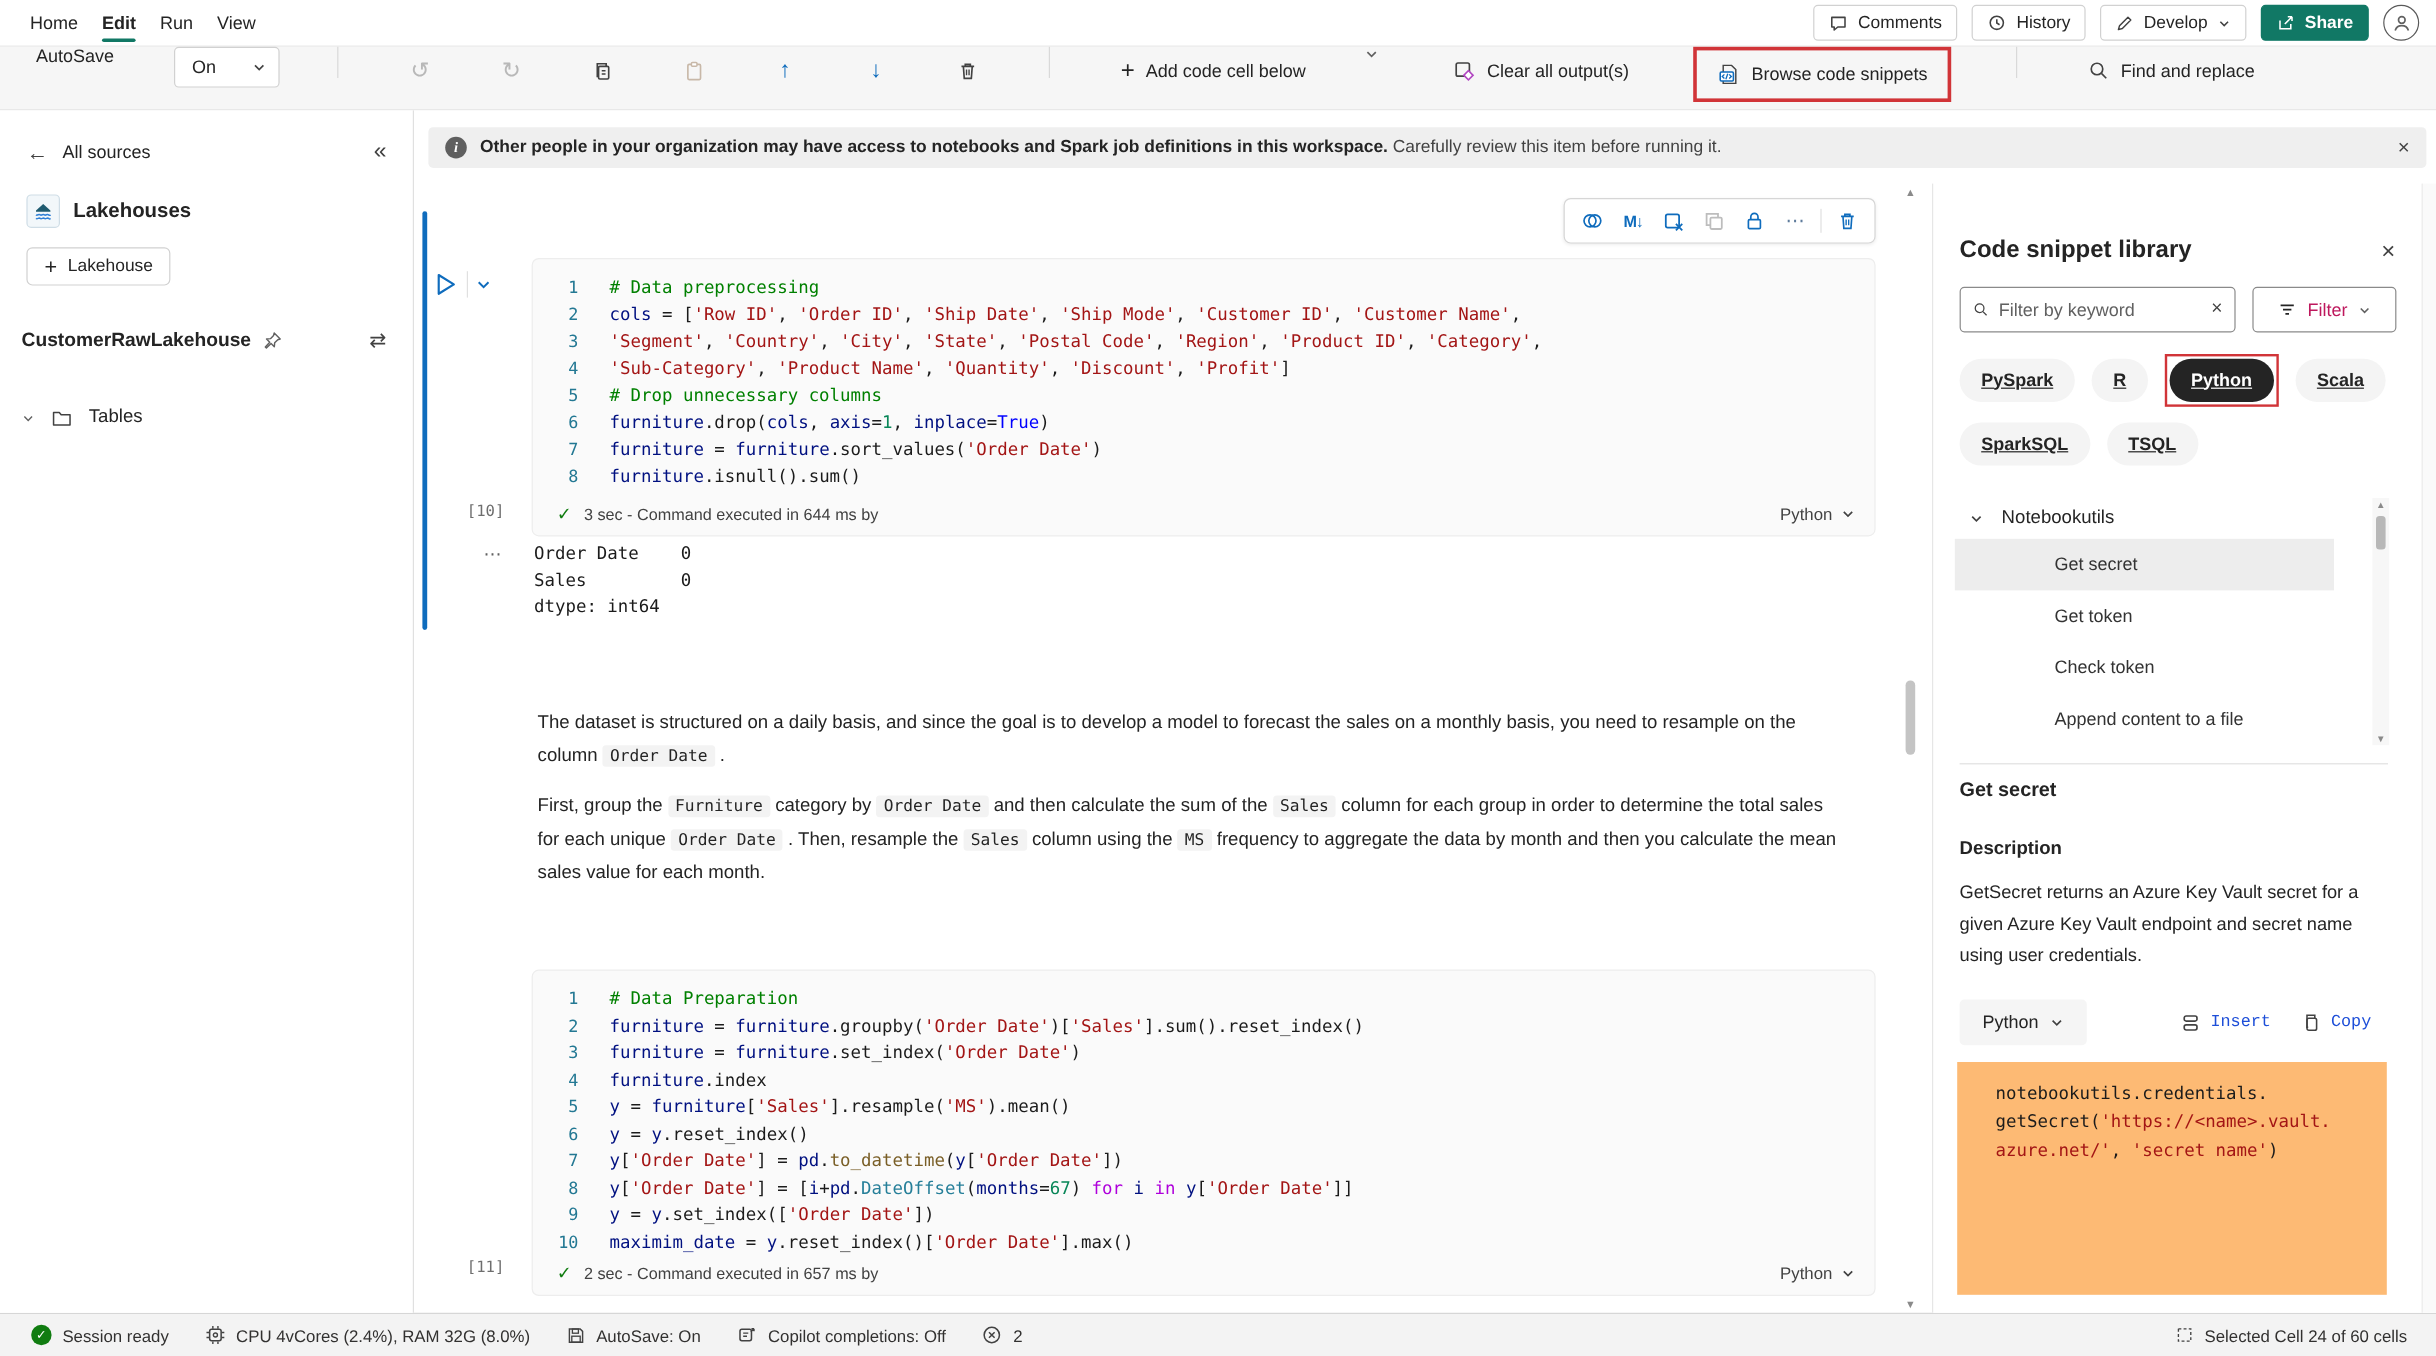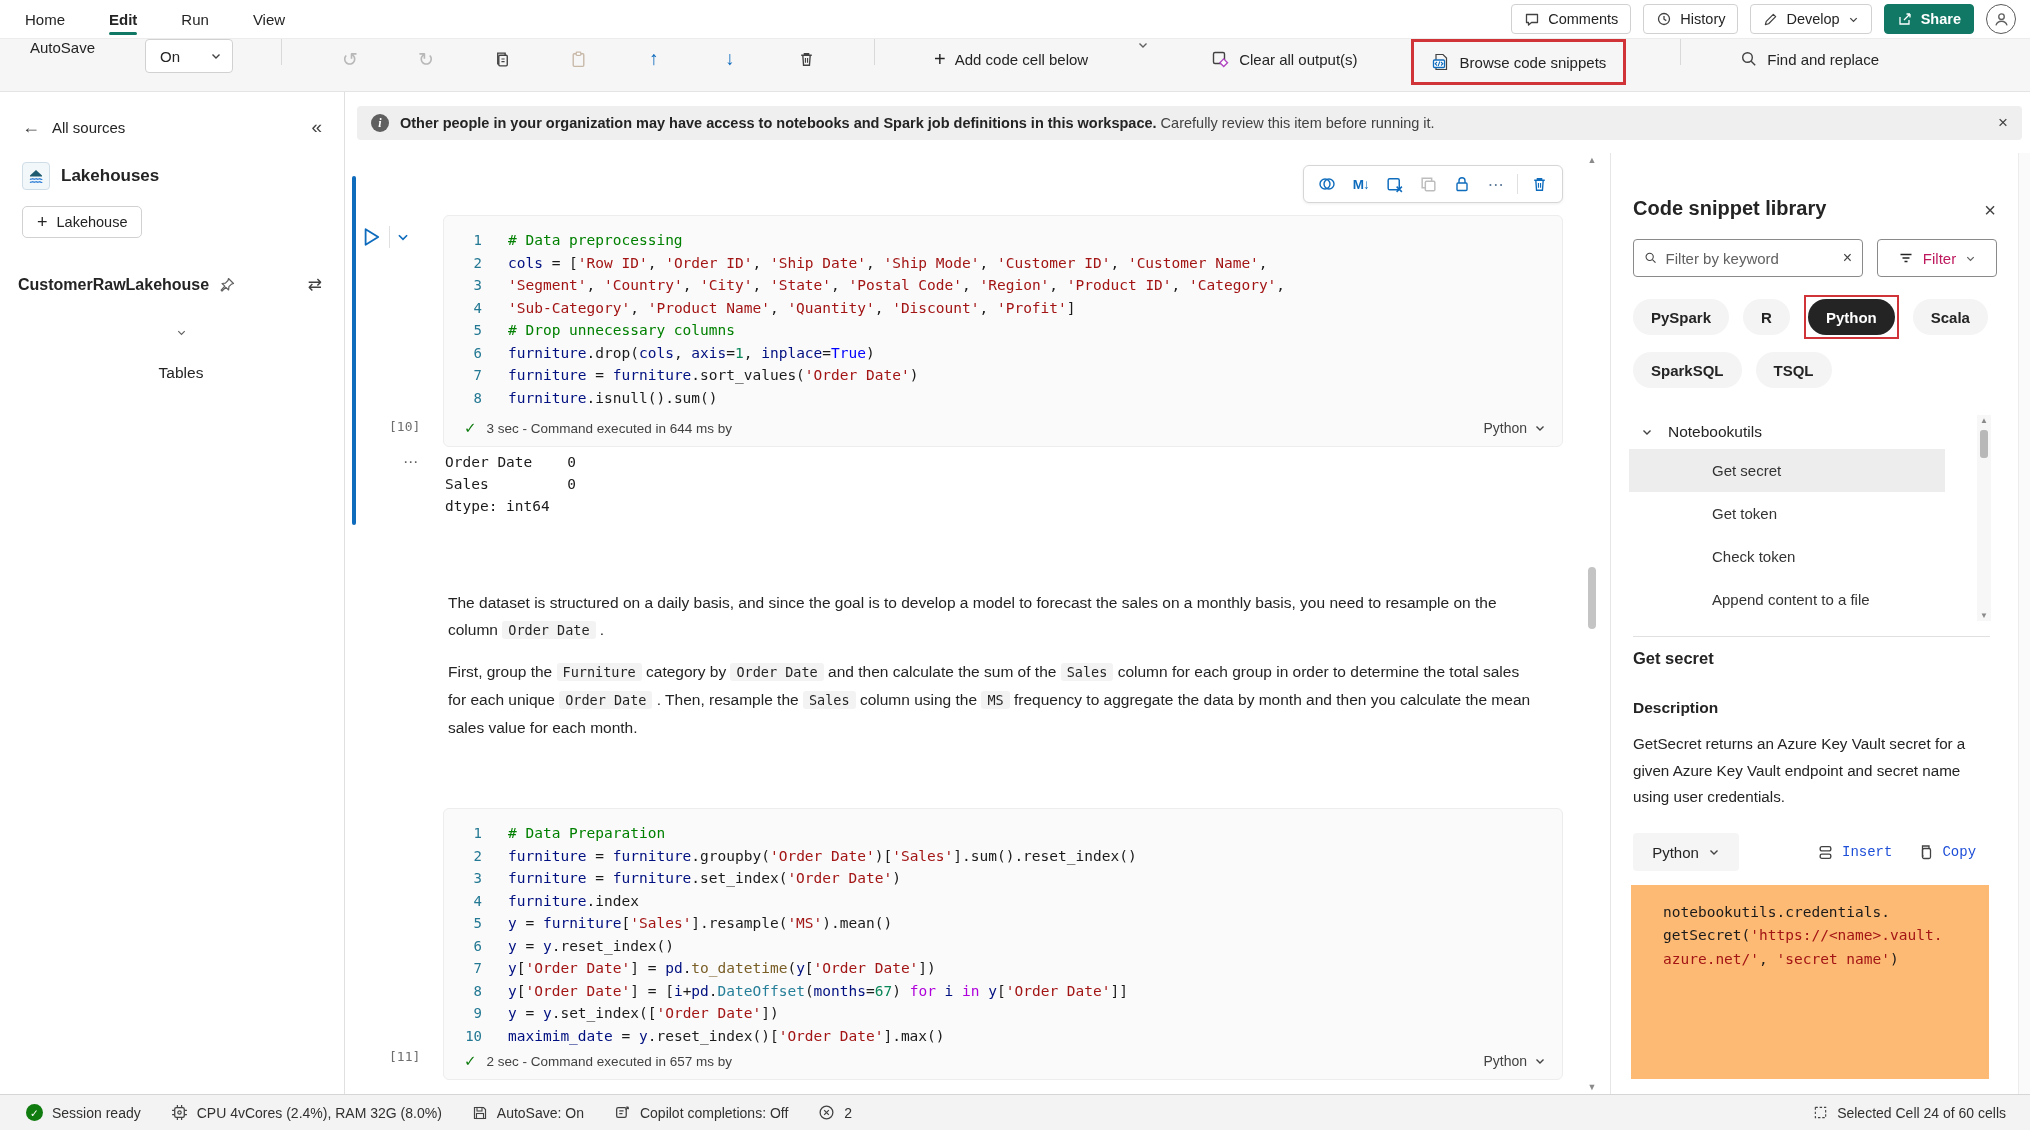--- a/index.html
+++ b/index.html
@@ -2,21 +2,21 @@
 <html><head>
 <meta charset="utf-8">
 <style>
   * { margin:0; padding:0; box-sizing:border-box; }
   html,body { width:2030px; height:1130px; overflow:hidden; }
   body { font-family:"Liberation Sans", "DejaVu Sans", sans-serif; color:#242424; background:#fff; }
   .app { position:relative; width:2030px; height:1130px; display:flex; flex-direction:column; }
 
   
   .menubar { height:38px; display:flex; align-items:center; padding:0 14px 0 25px; background:#fff; flex:0 0 auto; }
-  .menu-items { display:flex; gap:44px; align-items:center; height:100%; }
+  .menu-items { display:flex; gap:20px; align-items:center; height:100%; }
   .menu-item { position:relative; font-size:15px; color:#242424; height:100%; display:flex; align-items:center; cursor:pointer; }
   .menu-item.active { font-weight:bold; }
   .menu-item.active::after { content:''; position:absolute; left:0; right:0; bottom:3px; height:3px; background:#117865; border-radius:2px; }
   .menu-right { margin-left:auto; display:flex; align-items:center; gap:12px; }
   .tbtn { display:inline-flex; align-items:center; gap:8px; height:30px; padding:0 12px; background:#fff; border:1px solid #d1d1d1; border-radius:4px; font-size:14.5px; color:#242424; font-family:inherit; cursor:pointer; }
   .tbtn svg { flex:0 0 auto; }
   .tbtn.share { background:#117865; border-color:#117865; color:#fff; font-weight:600; }
   .avatar { width:30px; height:30px; border-radius:50%; border:1.5px solid #5a5a5a; display:flex; align-items:center; justify-content:center; cursor:pointer; background:#fff; }
 
   
@@ -36,21 +36,21 @@
   .sidebar { width:345px; flex:0 0 auto; background:#fff; border-right:1px solid #e0e0e0; position:relative; }
   .sb-row1 { display:flex; align-items:center; padding:24px 22px 0 22px; gap:12px; font-size:15px; color:#242424; }
   .sb-back { font-size:18px; color:#424242; cursor:pointer; }
   .sb-collapse { margin-left:auto; font-size:19px; color:#424242; cursor:pointer; }
   .sb-title { display:flex; align-items:center; gap:11px; padding:24px 22px 0 22px; font-size:17px; font-weight:bold; }
   .lh-icon { width:28px; height:28px; border-radius:4px; border:1px solid #cfdde6; background:#f2f7fa; display:flex; align-items:center; justify-content:center; }
   .lh-add { display:inline-flex; align-items:center; gap:9px; margin:16px 0 0 22px; height:32px; padding:0 14px; background:#fff; border:1px solid #d1d1d1; border-radius:5px; font-size:14.5px; font-family:inherit; color:#242424; cursor:pointer; }
   .lh-name { display:flex; align-items:center; gap:10px; padding:36px 22px 0 18px; font-size:16px; font-weight:600; }
   .lh-sync { margin-left:auto; font-size:17px; color:#424242; font-weight:400; cursor:pointer; }
   .tree { padding:32px 0 0 18px; }
-  .tree-row { display:flex; align-items:center; gap:13px; height:44px; font-size:15.5px; color:#242424; cursor:pointer;flex-direction:column; }
+  .tree-row { display:flex; align-items:center; gap:13px; height:44px; font-size:15.5px; color:#242424; cursor:pointer; }
 
   .right-region { flex:1 1 auto; display:flex; flex-direction:column; min-width:0; background:#fff; }
   .banner { margin:14px 8px 0 12px; height:34px; background:#efefef; border-radius:4px; display:flex; align-items:center; padding:0 14px; gap:11px; flex:0 0 auto; }
   .banner-info { width:18px; height:18px; border-radius:50%; background:#5f5f5f; color:#fff; font-size:12px; font-weight:bold; display:flex; align-items:center; justify-content:center; flex:0 0 auto; font-style:italic; font-family:"Liberation Serif", serif; }
   .banner-text { font-size:14.5px; color:#424242; white-space:nowrap; overflow:hidden; }
   .banner-text b { color:#242424; }
   .banner-close { margin-left:auto; font-size:17px; color:#424242; cursor:pointer; }
 
   .content-row { flex:1 1 auto; display:flex; min-height:0; margin-top:13px; }
   .main { position:relative; width:1265px; flex:0 0 auto; }
@@ -96,21 +96,21 @@
   
   .panel { position:relative; width:420px; flex:0 0 auto; border-left:1px solid #e6e6e6; background:#fff; }
   .panel-title { position:absolute; left:22px; top:44px; font-size:20px; font-weight:bold; }
   .panel-close { position:absolute; right:34px; top:46px; font-size:20px; color:#424242; cursor:pointer; }
   .search-box { position:absolute; left:22px; top:86px; width:230px; height:38px; border:1px solid #8a8a8a; border-radius:4px; background:#fff; display:flex; align-items:center; padding:0 10px; gap:8px; }
   .search-box input { border:none; outline:none; flex:1 1 auto; min-width:0; font-size:15px; font-family:inherit; color:#242424; background:transparent; }
   .search-box input::placeholder { color:#616161; }
   .search-clear { color:#424242; font-size:16px; cursor:pointer; }
   .filter-btn { position:absolute; left:266px; top:86px; width:120px; height:38px; border:1px solid #8a8a8a; border-radius:4px; background:#fff; display:flex; align-items:center; justify-content:center; gap:9px; font-size:15px; font-weight:400; color:#be185d; font-family:inherit; cursor:pointer; }
   .chips { position:absolute; left:22px; top:142px; width:360px; display:flex; flex-wrap:wrap; gap:14px; row-gap:13px; align-items:center; }
-  .chip { height:36px; border-radius:18px; background:#f4f4f4; display:inline-flex; align-items:center; padding:0 18px; font-size:15px; font-weight:600; color:#242424; cursor:pointer; }
+  .chip { height:36px; border-radius:18px; background:#f4f4f4; display:inline-flex; align-items:center; padding:0 18px; font-size:15px; font-weight:600; color:#242424; cursor:pointer;text-decoration:underline; }
   .chip.selected { background:#242424; color:#fff; }
   .chip-redbox { display:inline-flex; border:2.5px solid #d13438; padding:2px; }
   .snip-section { position:absolute; left:30px; top:270px; display:flex; align-items:center; gap:15px; font-size:15.5px; font-weight:normal; cursor:pointer; }
   .snip-list { position:absolute; left:0; top:296px; width:380px; }
   .snip-item { height:43px; display:flex; align-items:center; padding-left:83px; margin:0 46px 0 18px; font-size:15px; color:#333; cursor:pointer; }
   .snip-item.selected { background:#ededed; }
   .list-scroll { position:absolute; left:366px; top:262px; width:14px; height:206px; background:#f7f7f7; }
   .list-scroll .arr { position:absolute; left:0; width:14px; text-align:center; font-size:8px; color:#8a8a8a; }
   .ls-thumb { position:absolute; left:3px; top:15px; width:8px; height:28px; background:#b8b8b8; border-radius:3px; }
   .panel-divider { position:absolute; left:22px; right:40px; top:483px; height:1px; background:#e0e0e0; }

